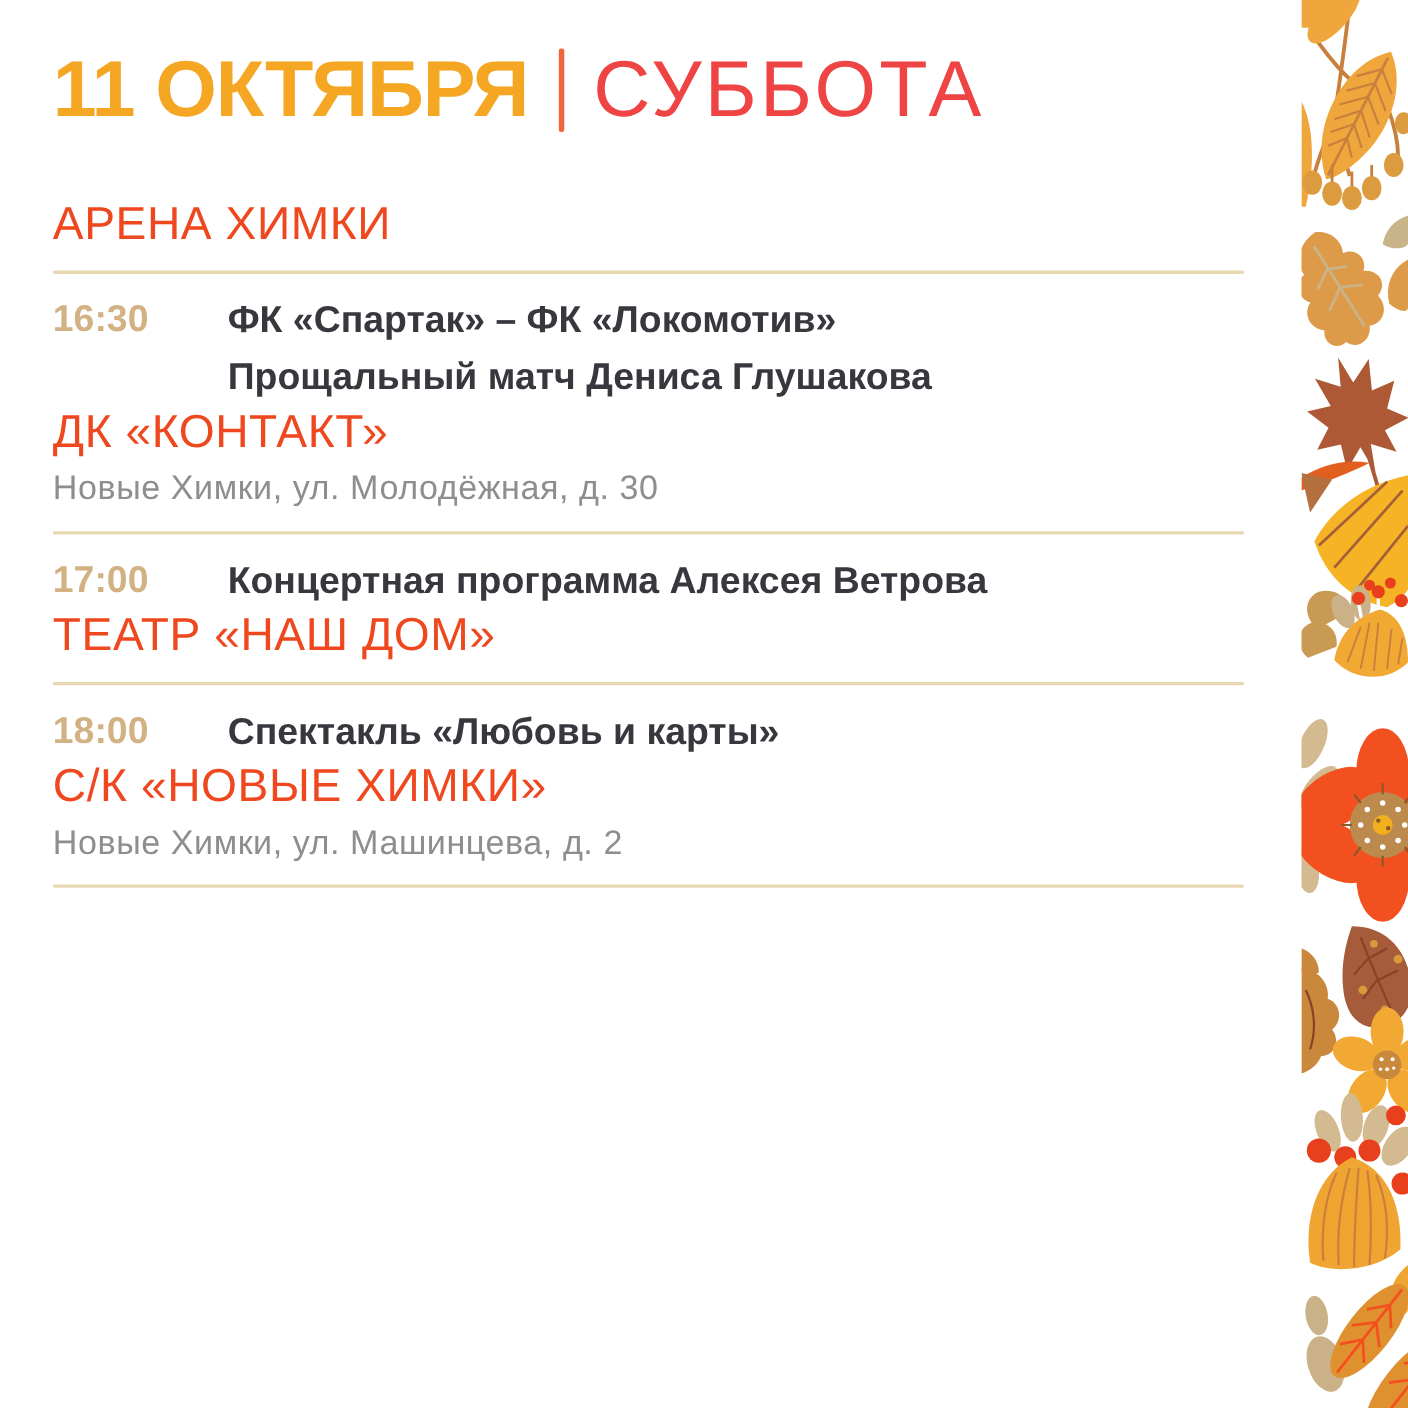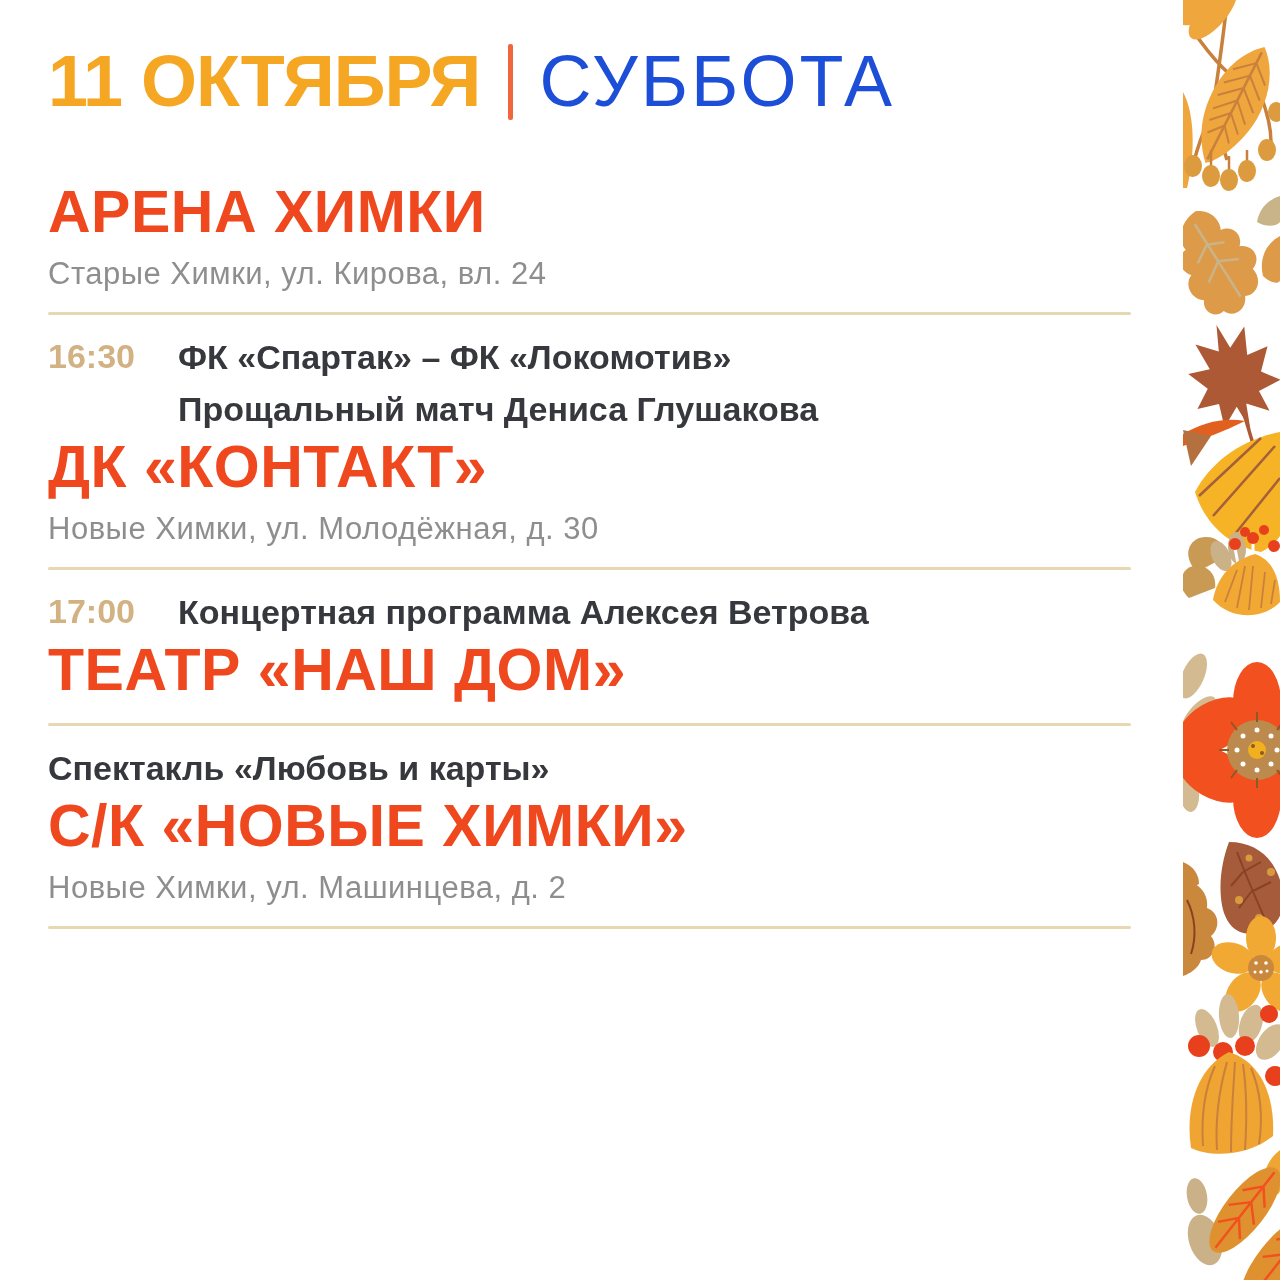--- a/index.html
+++ b/index.html
@@ -15,40 +15,40 @@
   .header .date {
     font-size:72px; font-weight:700; letter-spacing:-1px;
     color:#F5A623; line-height:1.05; white-space:nowrap;
   }
   .header .sep {
     display:inline-block; width:5px; height:76px; background:#F2663E;
     margin:0 26px 0 28px; border-radius:2px; flex:none;
   }
   .header .day {
     font-size:72px; font-weight:400; letter-spacing:3px;
-    color:#1d4ed8; line-height:1.05; white-space:nowrap;
+    color:#ef4444; line-height:1.05; white-space:nowrap;
   }
 
   
   .venue-section { }
   .venue-section.first { margin-top:60px; }
 
   .venue {
-    font-size:59px; font-weight:700; letter-spacing:0.5px;
+    font-size:42px; font-weight:400; letter-spacing:0.5px;
     color:#EF481F; line-height:1.1; white-space:nowrap;
   }
   .address {
     margin-top:10px; font-size:31px; font-weight:400; letter-spacing:0.5px;
     color:#8E8E8E; line-height:1.2; white-space:nowrap;
   }
   .divider {
     margin-top:20px; height:3px; width:100%;
     background:#E7D8B2; border-radius:2px;
   }
-  .event-row { margin-top:16px; display:flex; align-items:flex-start; }
+  .event-row { margin-top:16px; display:flex; align-items:flex-start;gap:29px; }
   .time {
     flex:none; width:130px; font-size:34px; font-weight:700;
     color:#D2B183; line-height:1.5; white-space:nowrap;
   }
   .event-title {
     font-size:34px; font-weight:700; color:#37383D; line-height:1.53;
   }
   .event-title div { white-space:nowrap; }
 
   
@@ -64,21 +64,20 @@
   <div class="content">
 
     <header class="header">
       <span class="date">11 ОКТЯБРЯ</span>
       <span class="sep"></span>
       <span class="day">СУББОТА</span>
     </header>
 
     <section class="venue-section first">
       <h2 class="venue">АРЕНА ХИМКИ</h2>
-      <div class="address">Старые Химки, ул. Кирова, вл. 24</div>
       <div class="divider"></div>
       <div class="event-row">
         <div class="time">16:30</div>
         <div class="event-title">
           <div>ФК «Спартак» – ФК «Локомотив»</div>
           <div>Прощальный матч Дениса Глушакова</div>
         </div>
       </div>
     </section>
 
@@ -91,20 +90,21 @@
         <div class="event-title">
           <div>Концертная программа Алексея Ветрова</div>
         </div>
       </div>
     </section>
 
     <section class="venue-section">
       <h2 class="venue">ТЕАТР «НАШ ДОМ»</h2>
       <div class="divider"></div>
       <div class="event-row">
+        <div class="time">18:00</div>
         <div class="event-title">
           <div>Спектакль «Любовь и карты»</div>
         </div>
       </div>
     </section>
 
     <section class="venue-section">
       <h2 class="venue">С/К «НОВЫЕ ХИМКИ»</h2>
       <div class="address">Новые Химки, ул. Машинцева, д. 2</div>
       <div class="divider"></div>

